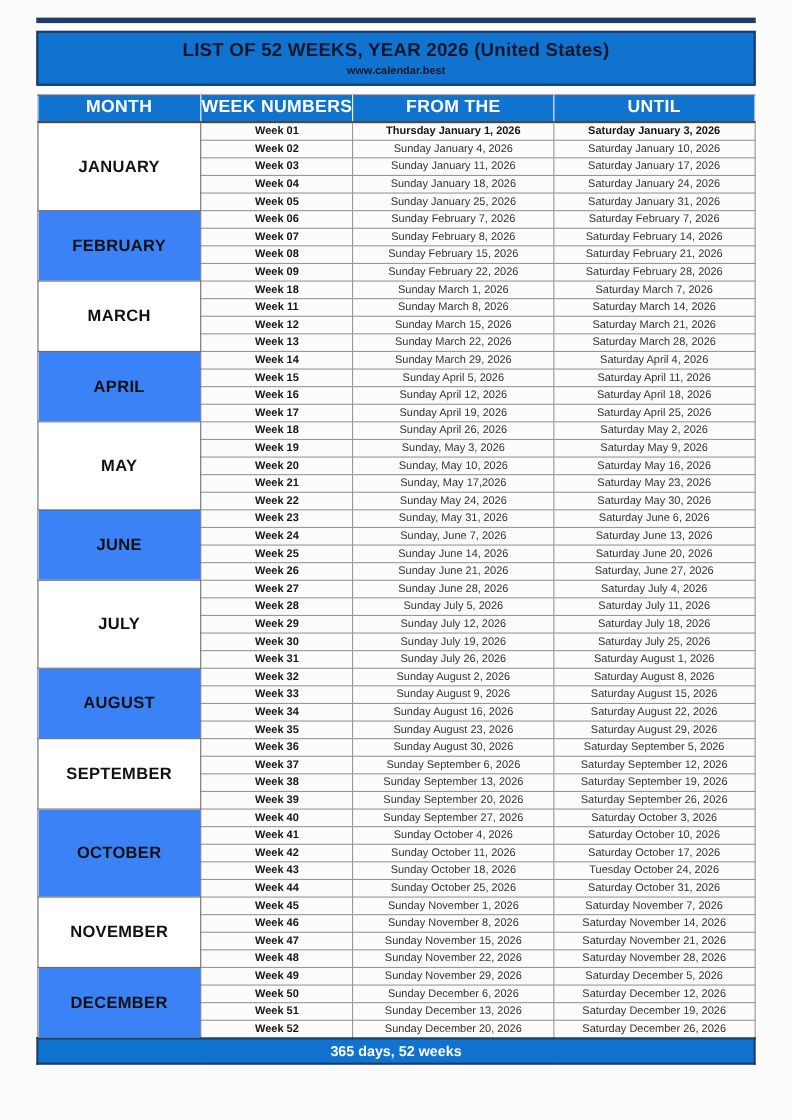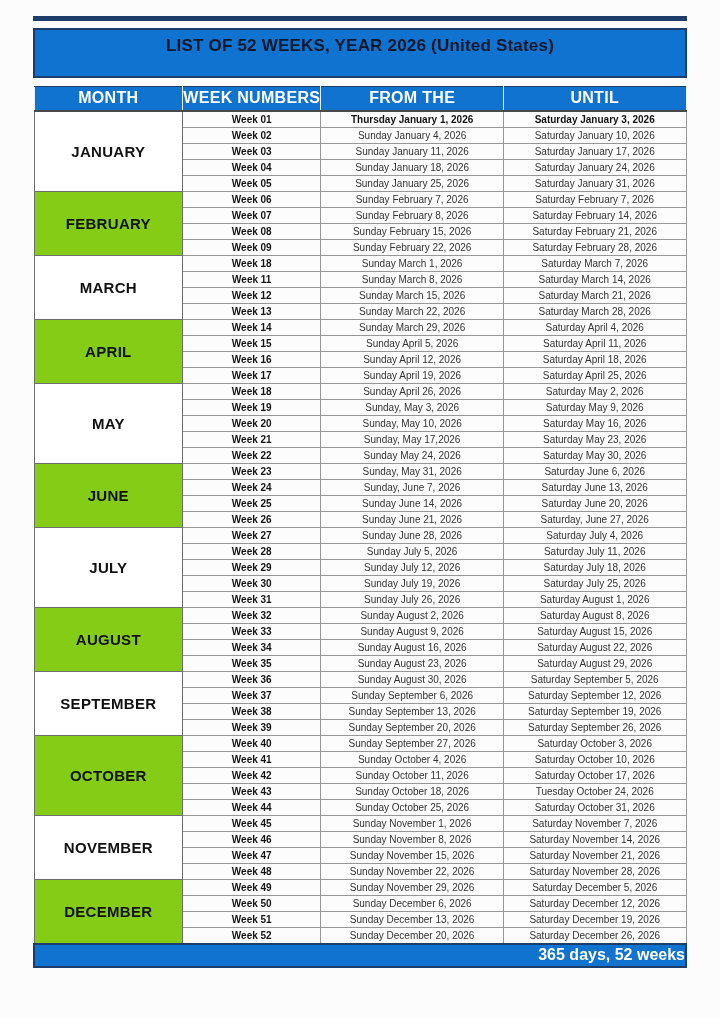--- a/index.html
+++ b/index.html
@@ -67,44 +67,45 @@
   tbody td.week-cell { font-weight:bold; color:#131313; }
   tbody td.month-cell {
     font-size:15px;
     font-weight:bold;
     color:#111111;
     background:#ffffff;
     letter-spacing:0.3px;
     border:1px solid #6d6d6d;
     margin-top:47px;
   }
-  tbody td.month-alt { background:#84cc16; }
+  tbody td.month-alt { background:#3b82f6; }
   tbody tr.bold-row td { font-weight:bold; color:#131313; }
   tbody tr.month-start td { border-top:1px solid #5f5f5f; }
 
   tfoot td {
     background:#1173d0;
     color:#ffffff;
-    font-size:16px;
+    font-size:13px;
     font-weight:bold;
-    text-align:right;
+    text-align:center;
     height:23px;
     border:2px solid #1d3d6b;
     padding:0;
   }
 </style>
 </head>
 <body>
 
 <div class="page">
 
   <div class="top-strip"></div>
 
   <div class="title-box">
     <div class="title">LIST OF 52 WEEKS, YEAR 2026 (United States)</div>
+    <div class="url">www.calendar.best</div>
   </div>
 
   <div class="table-wrap">
     <table>
       <colgroup>
         <col style="width:22.8%">
         <col style="width:21.2%">
         <col style="width:28%">
         <col style="width:28%">
       </colgroup>

